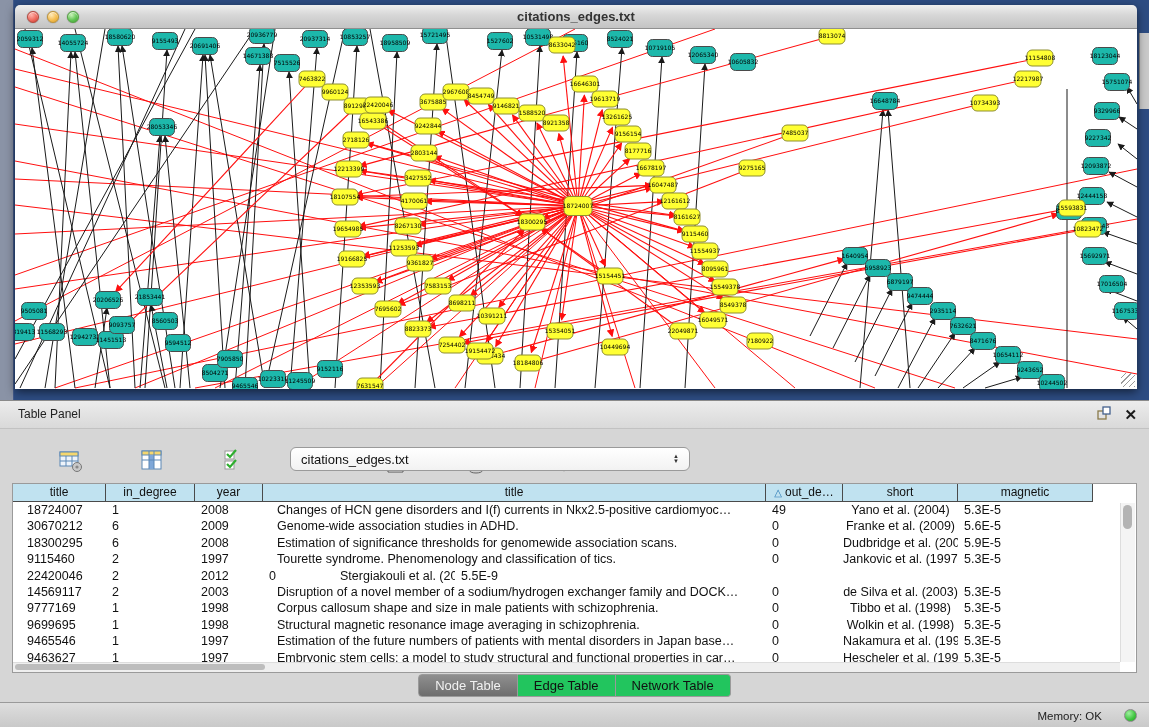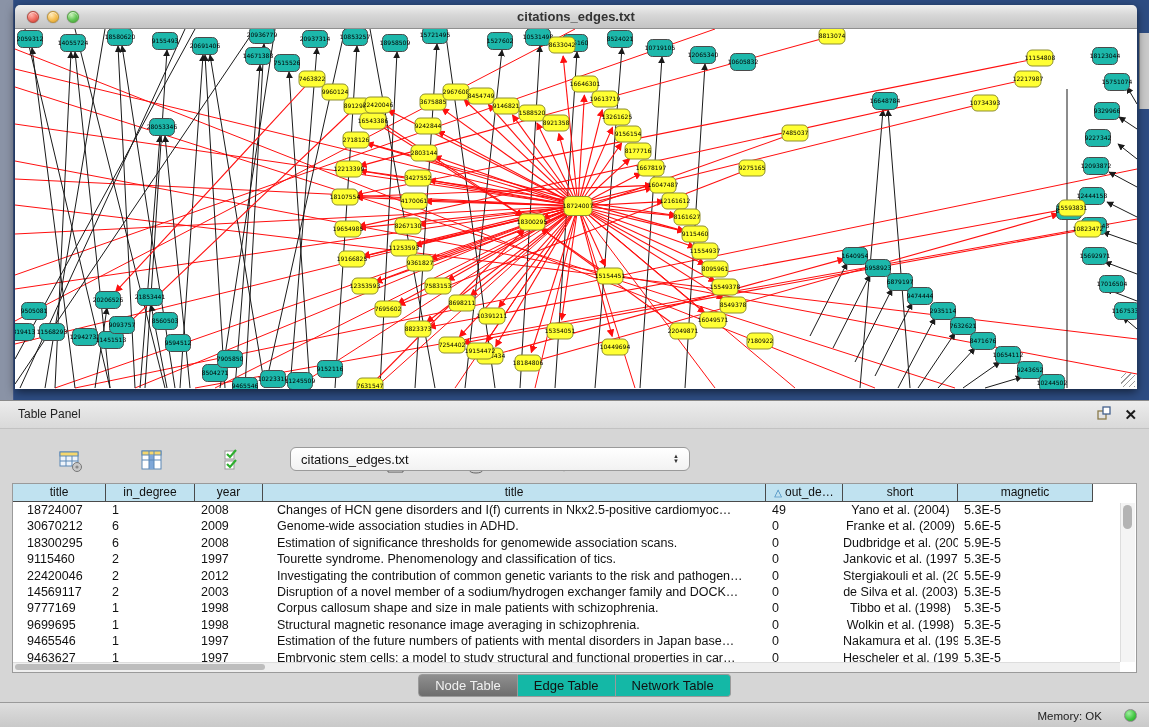--- a/index.html
+++ b/index.html
@@ -51,21 +51,21 @@
   .trow{display:flex;height:16.4px;font-size:12.5px;color:#111;}
   .td{box-sizing:border-box;white-space:nowrap;overflow:hidden;line-height:16.4px;}
   .td.al{padding-left:14px;}  .td.as{padding-left:6px;}  .td.ac{text-align:center;}
   .vscroll{position:absolute;right:1px;top:19px;bottom:10px;width:14px;background:#f4f4f4;border-left:1px solid #ddd;}
   .vthumb{position:absolute;left:2px;top:2px;width:9px;height:24px;background:#b4b4b4;border-radius:5px;}
   .hscroll{position:absolute;left:0;bottom:0;height:9px;right:16px;background:#efefef;border-top:1px solid #ddd;}
   .hthumb{position:absolute;left:2px;top:1px;height:6px;width:250px;background:#bdbdbd;border-radius:4px;}
   
   .tabs{position:absolute;left:0;top:274px;width:1149px;display:flex;justify-content:center;}
   .tab{height:21px;line-height:21px;padding:0 16px;font-size:13px;border:1px solid #9a9a9a;border-left:none;
-       background:#14b8a6;color:#111;}
+       background:#22c55e;color:#111;}
   .tab:first-child{border-left:1px solid #9a9a9a;border-radius:4px 0 0 4px;}
   .tab:last-child{border-radius:0 4px 4px 0;}
   .tab.sel{background:linear-gradient(#8f8f8f,#6d6d6d);color:#f2f2f2;}
   
   .statusbar{position:absolute;left:0;top:302px;width:1149px;height:25px;
       background:linear-gradient(#dedede,#c8c8c8);border-top:1px solid #9a9a9a;}
   .status-right{position:absolute;right:12px;top:0;height:25px;display:flex;align-items:center;gap:22px;
       font-size:11.5px;color:#222;}
   .memdot{width:13px;height:13px;border-radius:50%;background:radial-gradient(circle at 35% 30%,#9ef09e,#3ec43e 60%,#2b9b2b);
       border:1px solid #8a8a8a;box-sizing:border-box;}
@@ -876,21 +876,20 @@
           <div class="td as" style="width: 68px;">1997</div>
           <div class="td al" style="width: 503px;">Tourette syndrome. Phenomenology and classification of tics.</div>
           <div class="td as" style="width: 77px;">0</div>
           <div class="td ac" style="width: 115px;">Jankovic et al. (1997)</div>
           <div class="td as" style="width: 135px;">5.3E-5</div>
         </div>
         <div class="trow">
           <div class="td al" style="width: 93px;">22420046</div>
           <div class="td as" style="width: 89px;">2</div>
           <div class="td as" style="width: 68px;">2012</div>
-          <div class="td al" style="width: 503px;">Investigating the contribution of common genetic variants to the risk and pathogen…</div>
           <div class="td as" style="width: 77px;">0</div>
           <div class="td ac" style="width: 115px;">Stergiakouli et al. (2012)</div>
           <div class="td as" style="width: 135px;">5.5E-9</div>
         </div>
         <div class="trow">
           <div class="td al" style="width: 93px;">14569117</div>
           <div class="td as" style="width: 89px;">2</div>
           <div class="td as" style="width: 68px;">2003</div>
           <div class="td al" style="width: 503px;">Disruption of a novel member of a sodium/hydrogen exchanger family and DOCK…</div>
           <div class="td as" style="width: 77px;">0</div>

